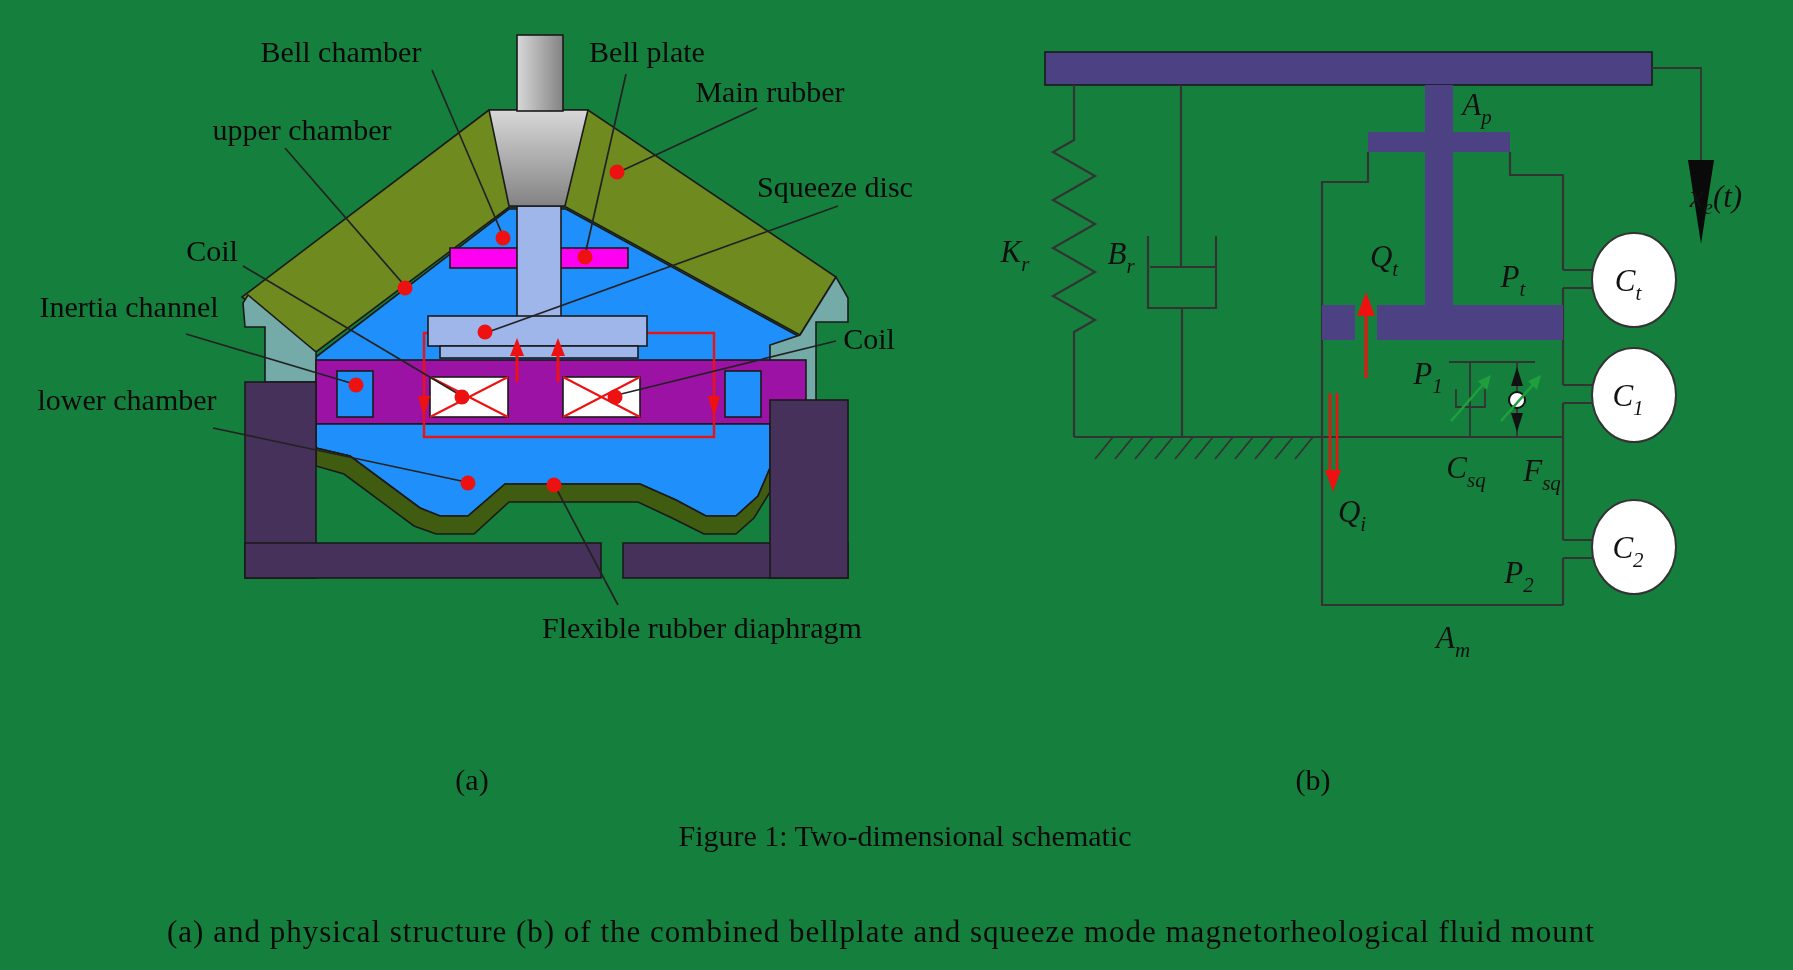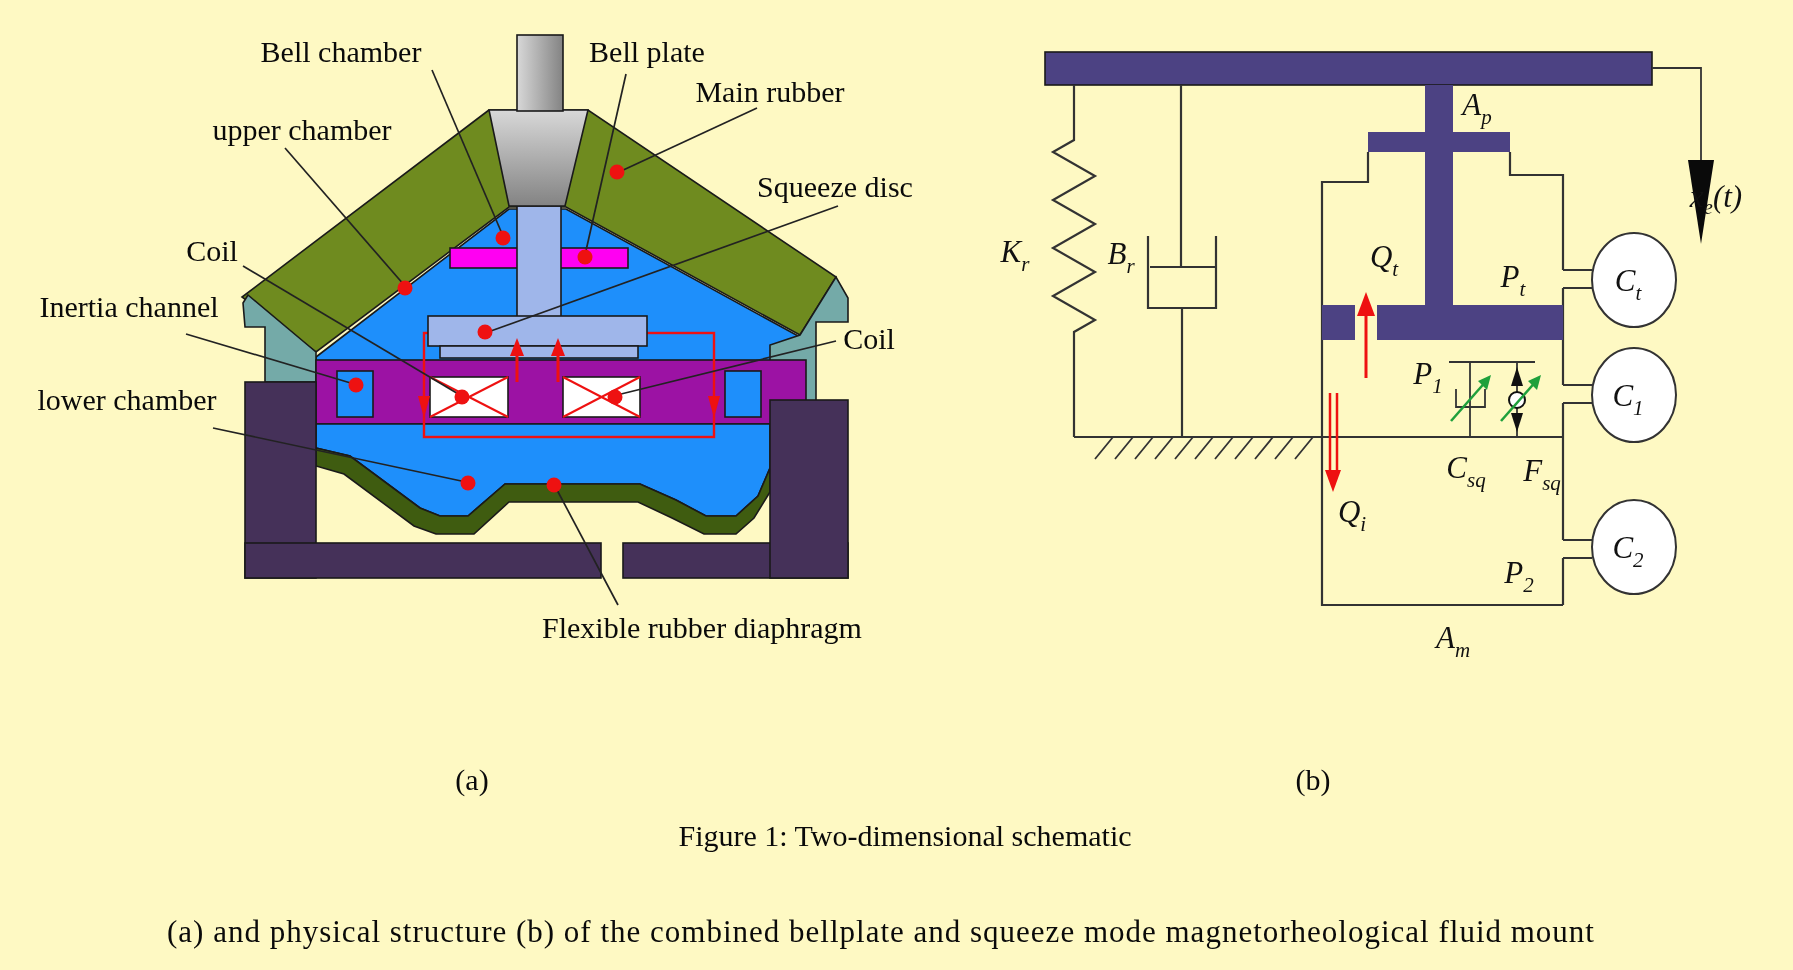--- a/index.html
+++ b/index.html
@@ -1,16 +1,16 @@
 <!DOCTYPE html>
 <html><head>
 <meta charset="utf-8">
 <style>
   html,body { margin:0; padding:0; background:#ffffff; }
-  #stage { position:relative; width:1793px; height:970px; background:#fef9c3;
+  #stage { position:relative; width:1793px; height:970px; background:#15803d;
            font-family:"Liberation Serif", serif; }
   svg { display:block; }
   .outl   { stroke:#1a1a1a; stroke-width:1.6; }
   .mline  { stroke:#333333; stroke-width:2.2; fill:none; }
   .thin   { stroke:#333333; stroke-width:1.8; fill:none; }
   .leader { stroke:#222222; stroke-width:1.7; }
   .whitebox { fill:#ffffff; stroke:#1a1a1a; stroke-width:1.6; }
   text.lbl { font:30px "Liberation Serif", serif; fill:#0a0a0a; text-anchor:middle; }
   text.sym { font-style:italic; font-size:31px; font-family:"Liberation Serif", serif; fill:#111; text-anchor:middle; }
   text.sym .sub { font-size:21px; }

